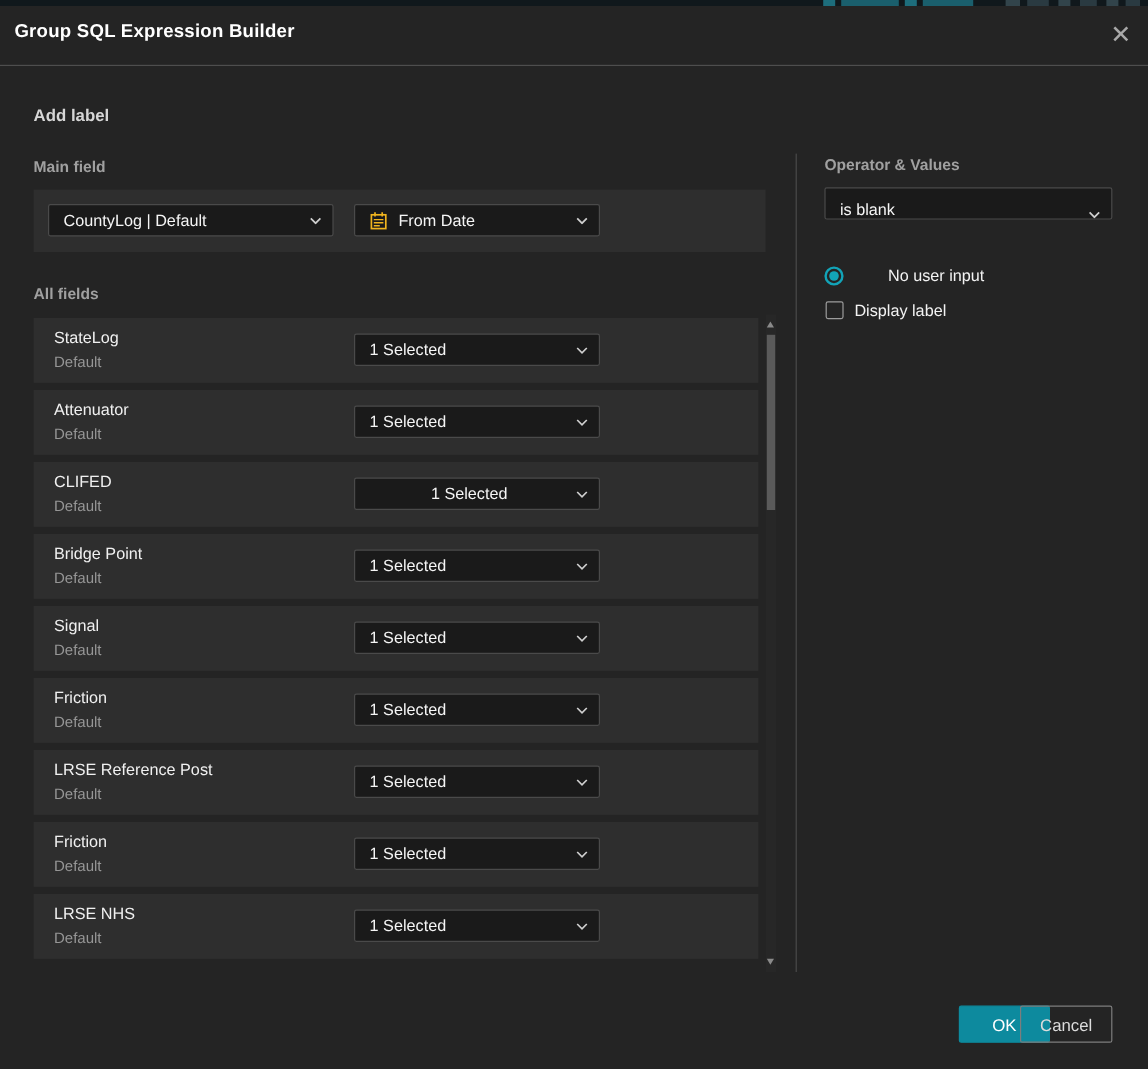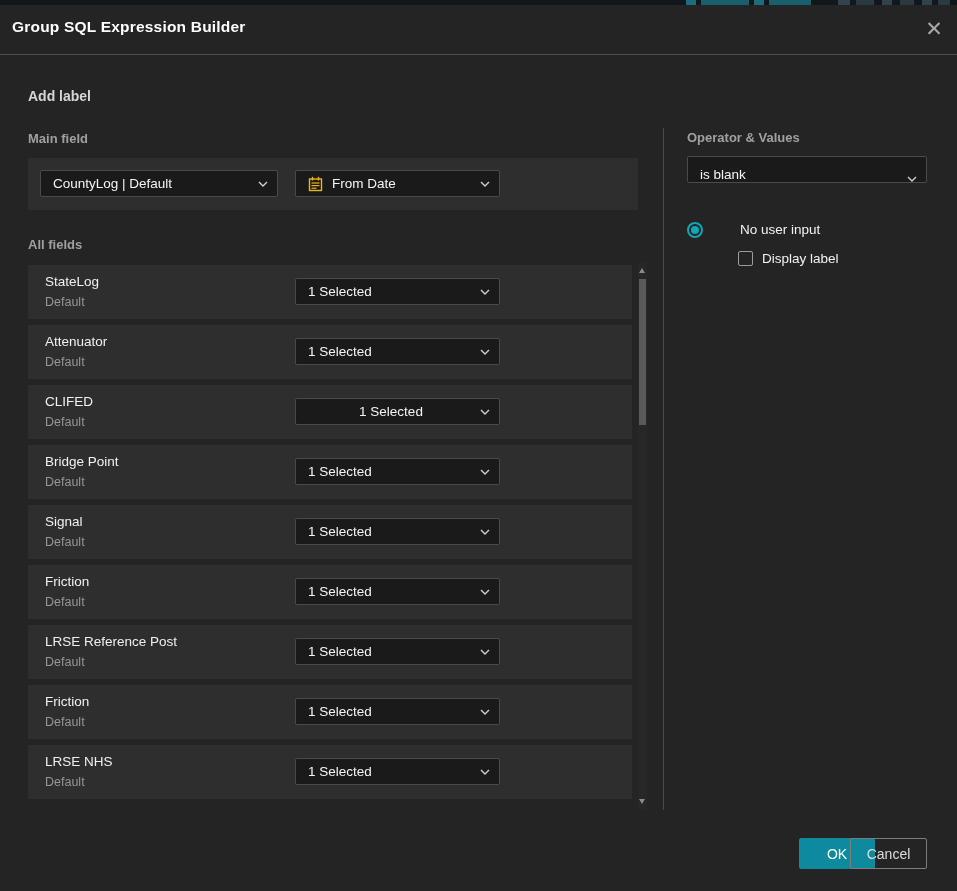--- a/index.html
+++ b/index.html
@@ -43,21 +43,21 @@
 
   .v-divider { position:absolute; left:663px; top:123px; width:1px; height:682px; background:#4a4a4a; }
 
   
   .radio-row { position:absolute; left:687px; top:217px; display:flex; align-items:flex-start; cursor:pointer;gap:28px; }
   .radio-outer { width:16px; height:16px; border-radius:50%; border:2px solid #12a4b8; background:#242424;
                  display:flex; align-items:center; justify-content:center; }
   .radio-dot { width:8px; height:8px; border-radius:50%; background:#12a4b8; }
   .radio-label { margin-left:9px; font-size:13.5px; color:#f2f2f2; }
 
-  .check-row { position:absolute; left:738px; top:246px; display:flex; align-items:center; cursor:pointer; }
+  .check-row { position:absolute; left:688px; top:246px; display:flex; align-items:center; cursor:pointer; }
   .checkbox { width:15px; height:15px; border:1px solid #9c9c9c; border-radius:2px; background:transparent; }
   .check-label { margin-left:9px; font-size:13.5px; color:#f2f2f2; }
 
   
   .btn { position:absolute; top:833px; height:31px; border-radius:2px; display:flex; align-items:center; justify-content:center;
          font-size:14px; cursor:pointer; }
   .btn-ok { left:766px; width:76px; background:#0d8a9e; color:#ffffff; border:1px solid #0d8a9e;margin-left:33px; }
   .btn-cancel { left:850px; width:77px; background:transparent; color:#dcdcdc; border:1px solid #7d7d7d; }
 
   svg { display:block; }

